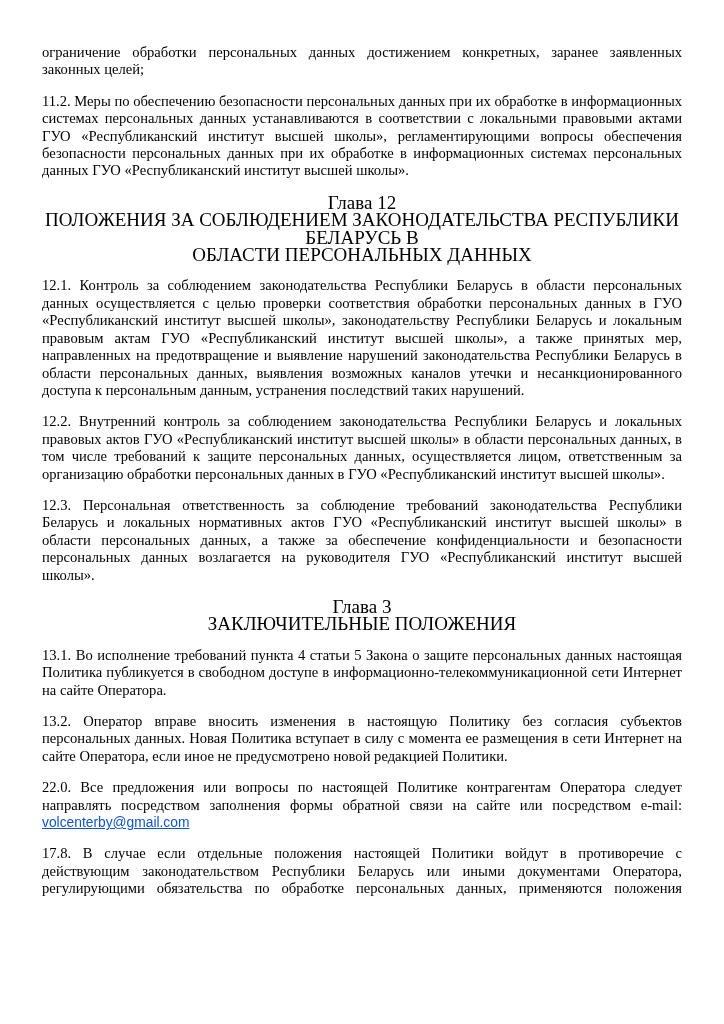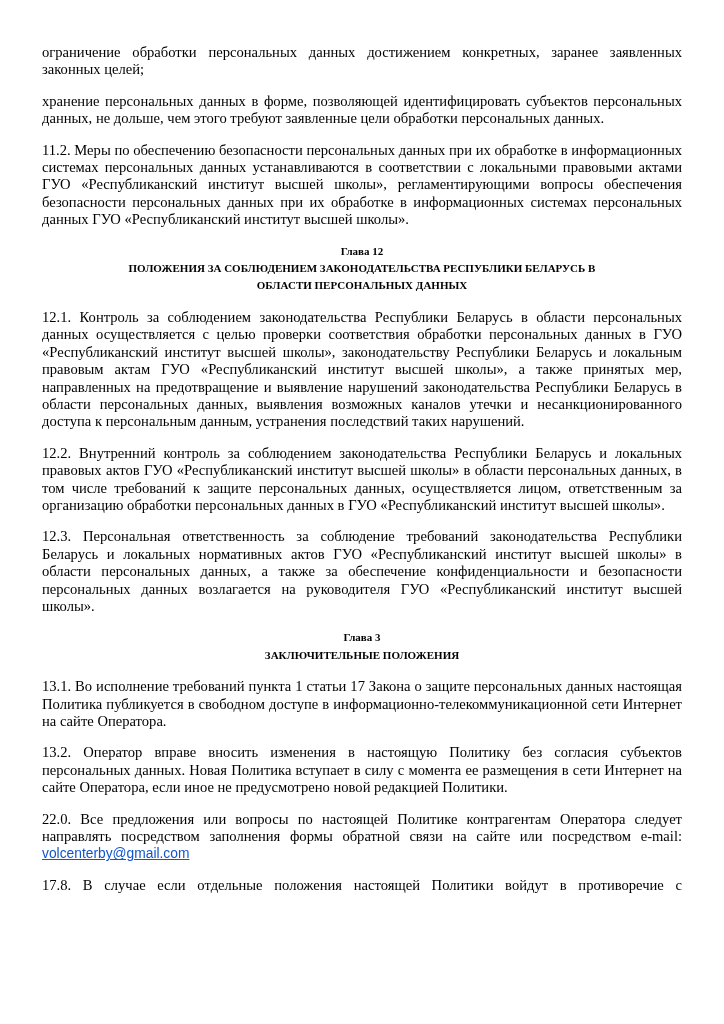--- a/index.html
+++ b/index.html
@@ -18,51 +18,49 @@
     overflow: hidden;
   }
   .para {
     margin: 0 0 14px 0;
     font-size: 14.6px;
     line-height: 17.4px;
     text-align: justify;
   }
   .chapter {
     margin: 0 0 14px 0;
-    font-size: 11px;
+    font-size: 19px;
     line-height: 17.4px;
     text-align: center;
-    font-weight: bold;
   }
   .chapter-line { text-align: center; }
   a.email-link {
     color: #1155cc;
     font-family: "Liberation Sans", "DejaVu Sans", sans-serif;
     font-size: 13.8px;
     cursor: pointer;
   }
 </style>
 </head>
 <body>
 
 <div class="page">
   <div id="doc">
       <p class="para"><span>ограничение обработки персональных данных достижением конкретных, заранее заявленных законных целей;</span></p>
-      <p class="para"><span>хранение персональных данных в форме, позволяющей идентифицировать субъектов персональных данных, не дольше, чем этого требуют заявленные цели обработки персональных данных.</span></p>
       <p class="para"><span>11.2. Меры по обеспечению безопасности персональных данных при их обработке в информационных системах персональных данных устанавливаются в соответствии с локальными правовыми актами ГУО «Республиканский институт высшей школы», регламентирующими вопросы обеспечения безопасности персональных данных при их обработке в информационных системах персональных данных ГУО «Республиканский институт высшей школы».</span></p>
       <div class="chapter">
         <div class="chapter-line">Глава 12</div>
         <div class="chapter-line">ПОЛОЖЕНИЯ ЗА СОБЛЮДЕНИЕМ ЗАКОНОДАТЕЛЬСТВА РЕСПУБЛИКИ БЕЛАРУСЬ В</div>
         <div class="chapter-line">ОБЛАСТИ ПЕРСОНАЛЬНЫХ ДАННЫХ</div>
       </div>
       <p class="para"><span>12.1. Контроль за соблюдением законодательства Республики Беларусь в области персональных данных осуществляется с целью проверки соответствия обработки персональных данных в ГУО «Республиканский институт высшей школы», законодательству Республики Беларусь и локальным правовым актам ГУО «Республиканский институт высшей школы», а также принятых мер, направленных на предотвращение и выявление нарушений законодательства Республики Беларусь в области персональных данных, выявления возможных каналов утечки и несанкционированного доступа к персональным данным, устранения последствий таких нарушений.</span></p>
       <p class="para"><span>12.2. Внутренний контроль за соблюдением законодательства Республики Беларусь и локальных правовых актов ГУО «Республиканский институт высшей школы» в области персональных данных, в том числе требований к защите персональных данных, осуществляется лицом, ответственным за организацию обработки персональных данных в ГУО «Республиканский институт высшей школы».</span></p>
       <p class="para"><span>12.3. Персональная ответственность за соблюдение требований законодательства Республики Беларусь и локальных нормативных актов ГУО «Республиканский институт высшей школы» в области персональных данных, а также за обеспечение конфиденциальности и безопасности персональных данных возлагается на руководителя ГУО «Республиканский институт высшей школы».</span></p>
       <div class="chapter">
         <div class="chapter-line">Глава 3</div>
         <div class="chapter-line">ЗАКЛЮЧИТЕЛЬНЫЕ ПОЛОЖЕНИЯ</div>
       </div>
-      <p class="para"><span>13.1. Во исполнение требований пункта 1 статьи 17 Закона о защите персональных данных настоящая Политика публикуется в свободном доступе в информационно-телекоммуникационной сети Интернет на сайте Оператора.</span></p>
+      <p class="para"><span>13.1. Во исполнение требований пункта 4 статьи 5 Закона о защите персональных данных настоящая Политика публикуется в свободном доступе в информационно-телекоммуникационной сети Интернет на сайте Оператора.</span></p>
       <p class="para"><span>13.2. Оператор вправе вносить изменения в настоящую Политику без согласия субъектов персональных данных. Новая Политика вступает в силу с момента ее размещения в сети Интернет на сайте Оператора, если иное не предусмотрено новой редакцией Политики.</span></p>
       <p class="para"><span>22.0. Все предложения или вопросы по настоящей Политике контрагентам Оператора следует направлять посредством заполнения формы обратной связи на сайте или посредством e-mail: </span><a class="email-link" href="#">volcenterby@gmail.com</a></p>
       <p class="para"><span>17.8. В случае если отдельные положения настоящей Политики войдут в противоречие с действующим законодательством Республики Беларусь или иными документами Оператора, регулирующими обязательства по обработке персональных данных, применяются положения действующего законодательства Республики Беларусь.</span></p>
     </div>
 </div>
 
 </body></html>

